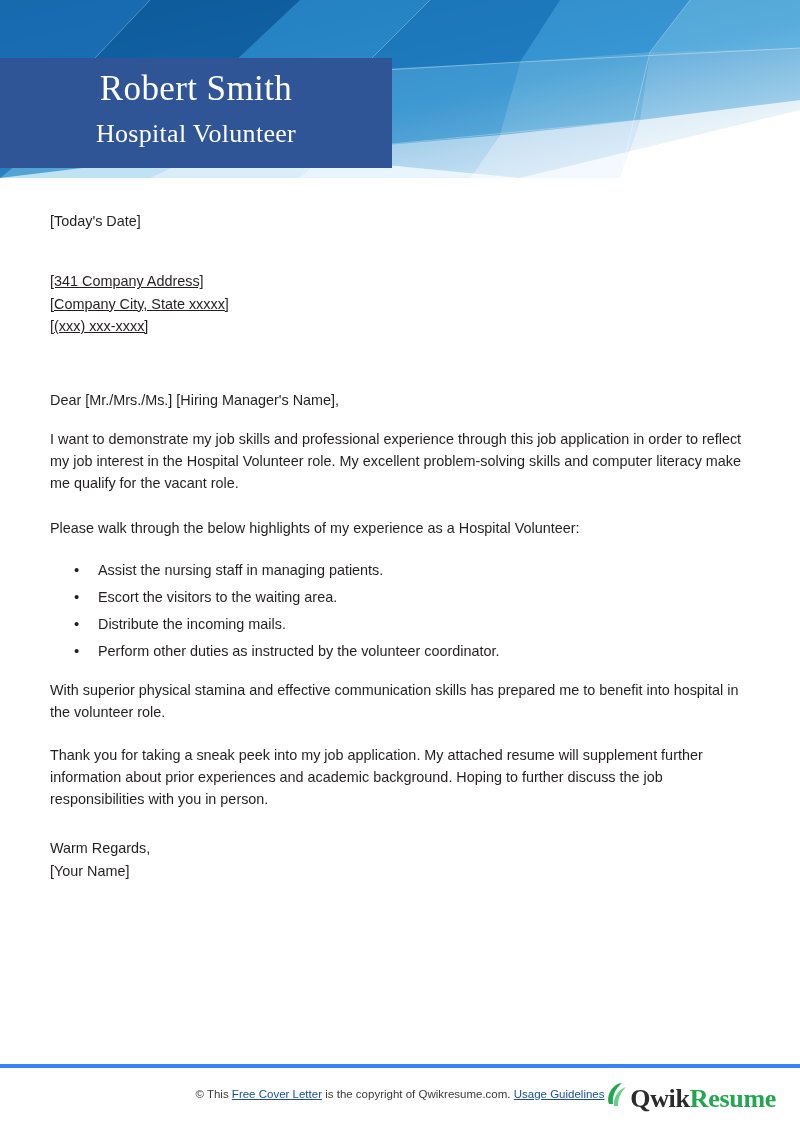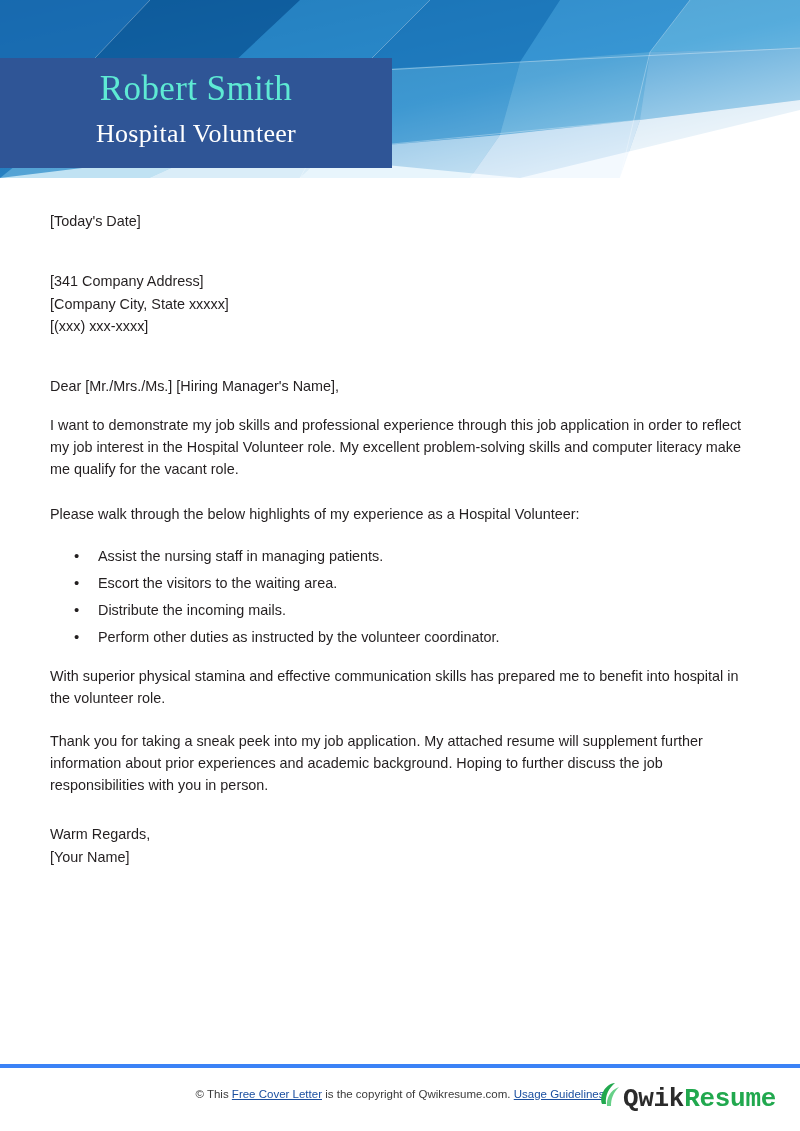--- a/index.html
+++ b/index.html
@@ -39,21 +39,21 @@
     background: #2f5596;
     display: flex;
     flex-direction: column;
     align-items: center;
     justify-content: center;
     box-sizing: border-box;
     padding-bottom: 4px;
   }
   .nameplate .full-name {
     font-family: "Liberation Serif", serif;
-    color: #5eead4;
+    color: #ffffff;
     font-size: 35px;
     line-height: 1.05;
     letter-spacing: 0.4px;
     white-space: nowrap;
   }
   .nameplate .job-title {
     font-family: "Liberation Serif", serif;
     color: #ffffff;
     font-size: 26px;
     line-height: 1.35;
@@ -72,21 +72,22 @@
     line-height: 1.55;
     color: #231f20;
   }
   .date-line {
     margin-bottom: 38px;
   }
   .address-block div {
     line-height: 1.55;
   }
   .address-block {
-    margin-bottom: 38px;
+    margin-bottom: 52px;
+    text-decoration: underline;
   }
   .salutation {
     margin-bottom: 16px;
   }
   .para {
     margin-bottom: 20px;
     text-align: left;
   }
   .intro-para {
     margin-bottom: 22px;
@@ -136,21 +137,21 @@
     color: #3a3a3a;
   }
   .footer-text a {
     color: #1b4fa0;
     text-decoration: underline;
   }
   .brand {
     position: absolute;
     right: 24px;
     top: 14px;
-    font-family: Liberation Mono, monospace;
+    font-family: Liberation Serif, serif;
     font-size: 26px;
     letter-spacing: -0.3px;
     display: flex;
     align-items: center;
   }
   .brand .qwik {
     color: #2b2b2b;
     font-weight: bold;
   }
   .brand .resume {

